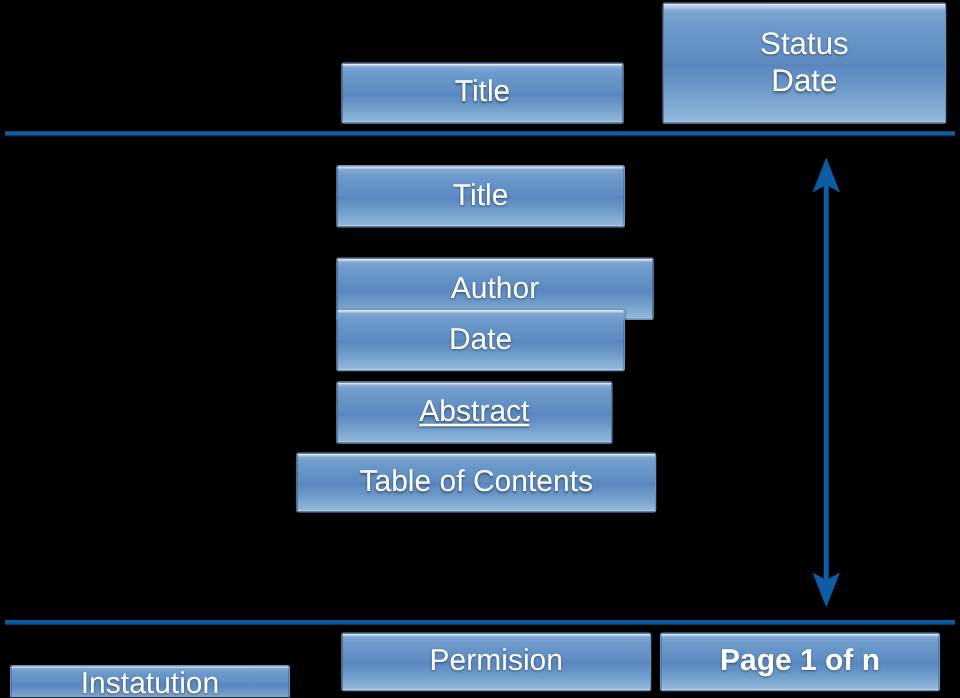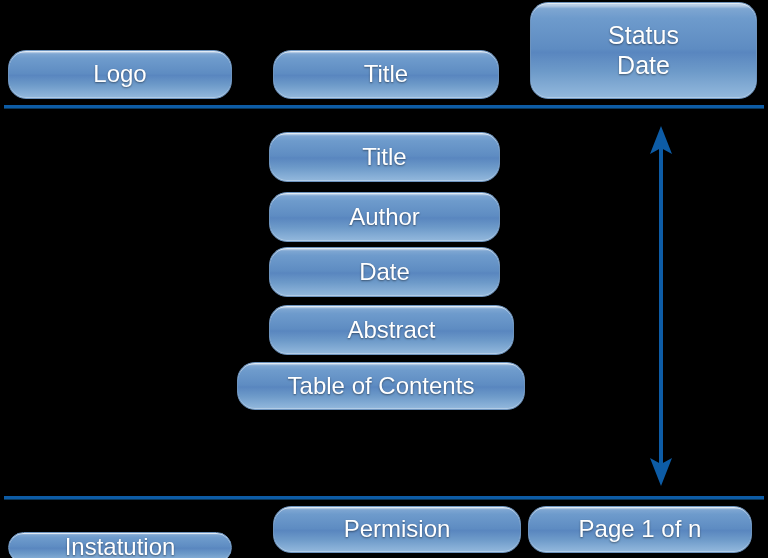--- a/index.html
+++ b/index.html
@@ -14,21 +14,21 @@
     height: 558px;
     background: #000000;
     overflow: hidden;
     font-family: "Liberation Sans", sans-serif;
   }
 
   
   .box {
     position: absolute;
     box-sizing: border-box;
-    border-radius: 18px;
+    border-radius: 2px;
     display: flex;
     align-items: center;
     justify-content: center;
     text-align: center;
     color: #ffffff;
     background:
       linear-gradient(to bottom,
         #c3d6ea 0%,
         #b3cae4 3%,
         #7ea6d2 6%,
@@ -67,48 +67,45 @@
   
   .arrow {
     position: absolute;
   }
 </style>
 </head>
 <body>
 
 <div id="canvas">
 
-  <div class="box t-md" style="left:8px; top:50px; width:224px; height:49px;">
-    <span class="lbl">Logo</span>
-  </div>
 
   <div class="box t-md" style="left:273px; top:50px; width:226px; height:49px;">
     <span class="lbl">Title</span>
   </div>
 
   <div class="box t-stack" style="left:530px; top:2px; width:227px; height:97px; flex-direction:column; justify-content:center;">
     <span class="lbl">Status</span>
     <span class="lbl">Date</span>
   </div>
 
   <div class="divider" style="left:4px; top:105px; width:760px;"></div>
 
   <div class="box t-md" style="left:269px; top:132px; width:231px; height:50px;">
     <span class="lbl">Title</span>
   </div>
 
-  <div class="box t-md" style="left:269px; top:192px; width:231px; height:50px;justify-content:center;">
+  <div class="box t-md" style="left:269px; top:206px; width:254px; height:50px;justify-content:center;">
     <span class="lbl">Author</span>
   </div>
 
   <div class="box t-md" style="left:269px; top:247px; width:231px; height:50px;">
     <span class="lbl">Date</span>
   </div>
 
-  <div class="box t-md" style="left:269px; top:305px; width:245px; height:50px;">
+  <div class="box t-md" style="left:269px; top:305px; width:221px; height:50px;text-decoration:underline;">
     <span class="lbl">Abstract</span>
   </div>
 
   <div class="box t-md" style="left:237px; top:362px; width:288px; height:48px;">
     <span class="lbl">Table of Contents</span>
   </div>
 
   <svg class="arrow" style="left:642px; top:124px; width:38px; height:364px;" viewBox="0 0 38 364">
     <line x1="19" y1="18" x2="19" y2="346" stroke="#0d5ca6" stroke-width="4"></line>
     <polygon points="19,2 30,30 19,24 8,30" fill="#0d5ca6"></polygon>
@@ -118,17 +115,17 @@
   <div class="divider" style="left:4px; top:496px; width:760px;"></div>
 
   <div class="box t-md" style="left:8px; top:532px; width:224px; height:31px;">
     <span class="lbl">Instatution</span>
   </div>
 
   <div class="box t-md" style="left:273px; top:506px; width:248px; height:47px;">
     <span class="lbl">Permision</span>
   </div>
 
-  <div class="box t-md" style="left:528px; top:506px; width:224px; height:47px;">
+  <div class="box t-md" style="left:528px; top:506px; width:224px; height:47px;font-weight:bold;">
     <span class="lbl">Page 1 of n</span>
   </div>
 
 </div>
 
 </body></html>

